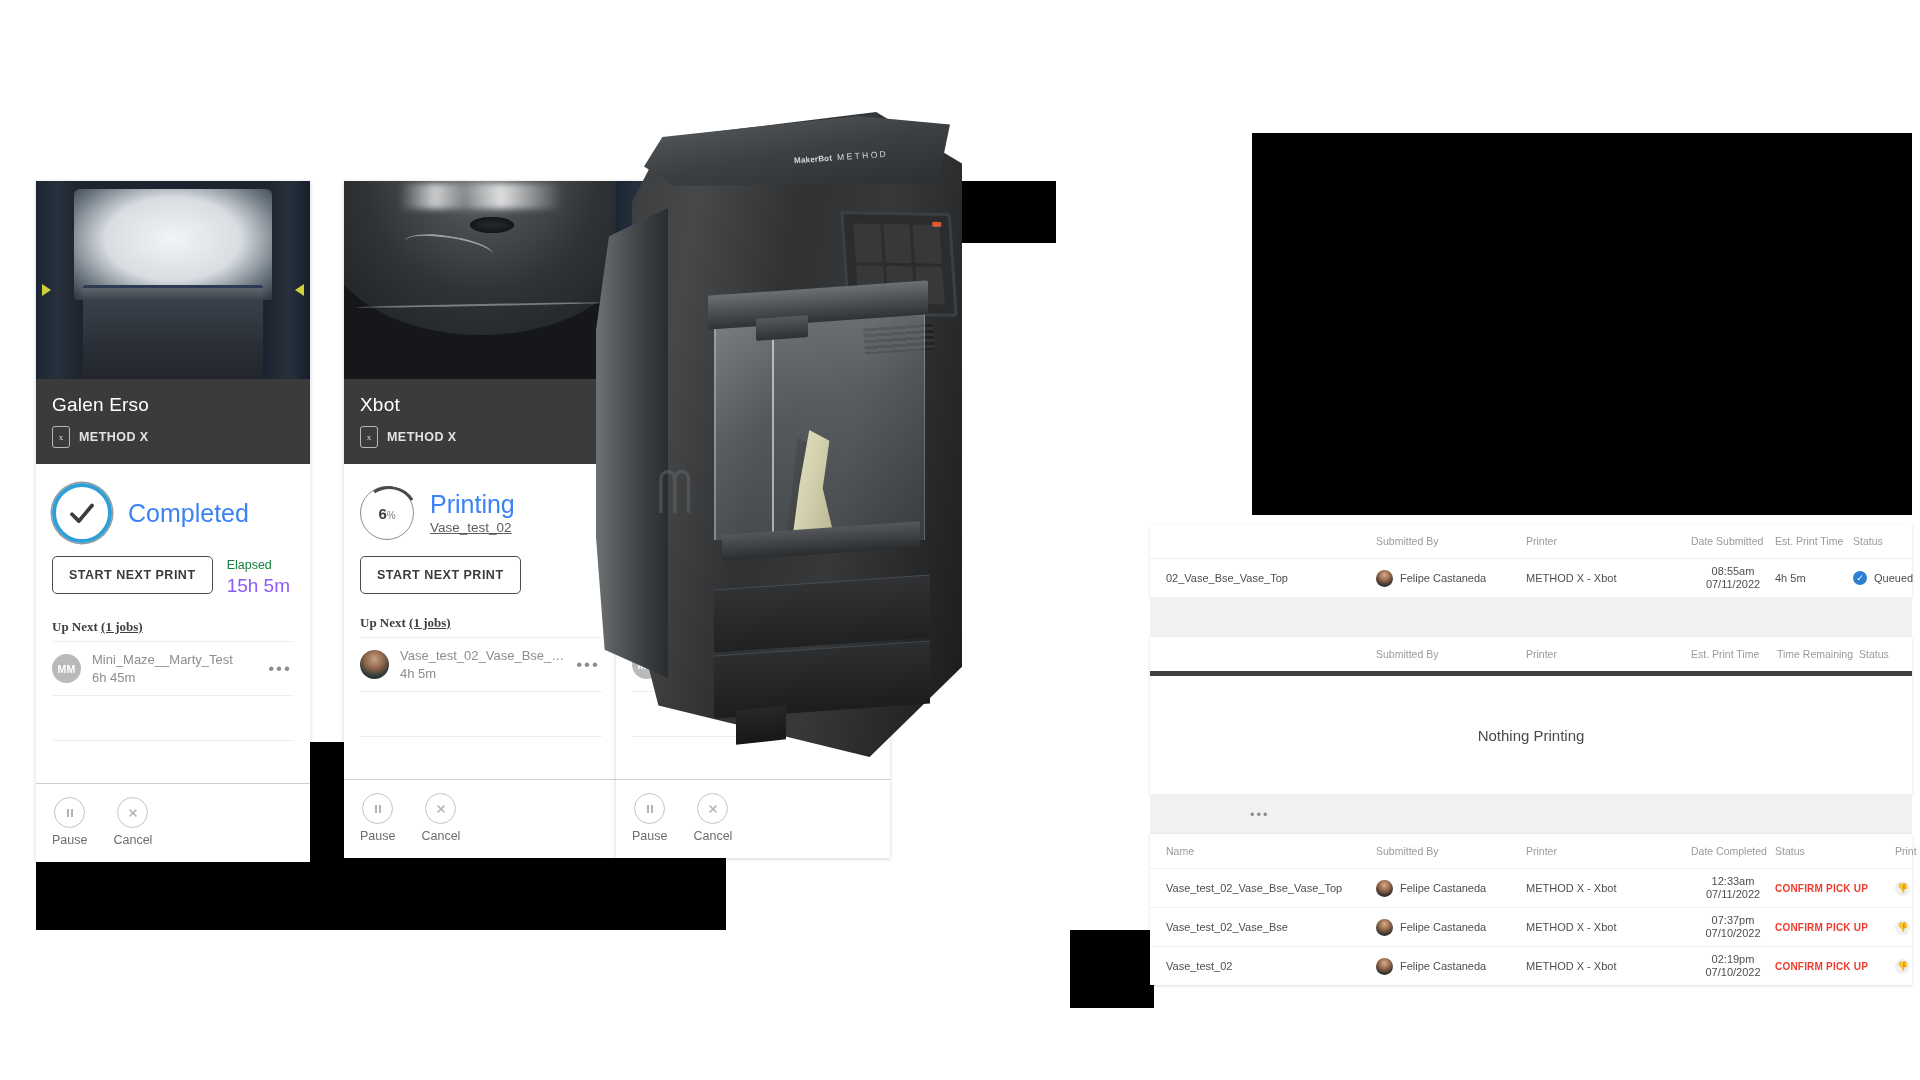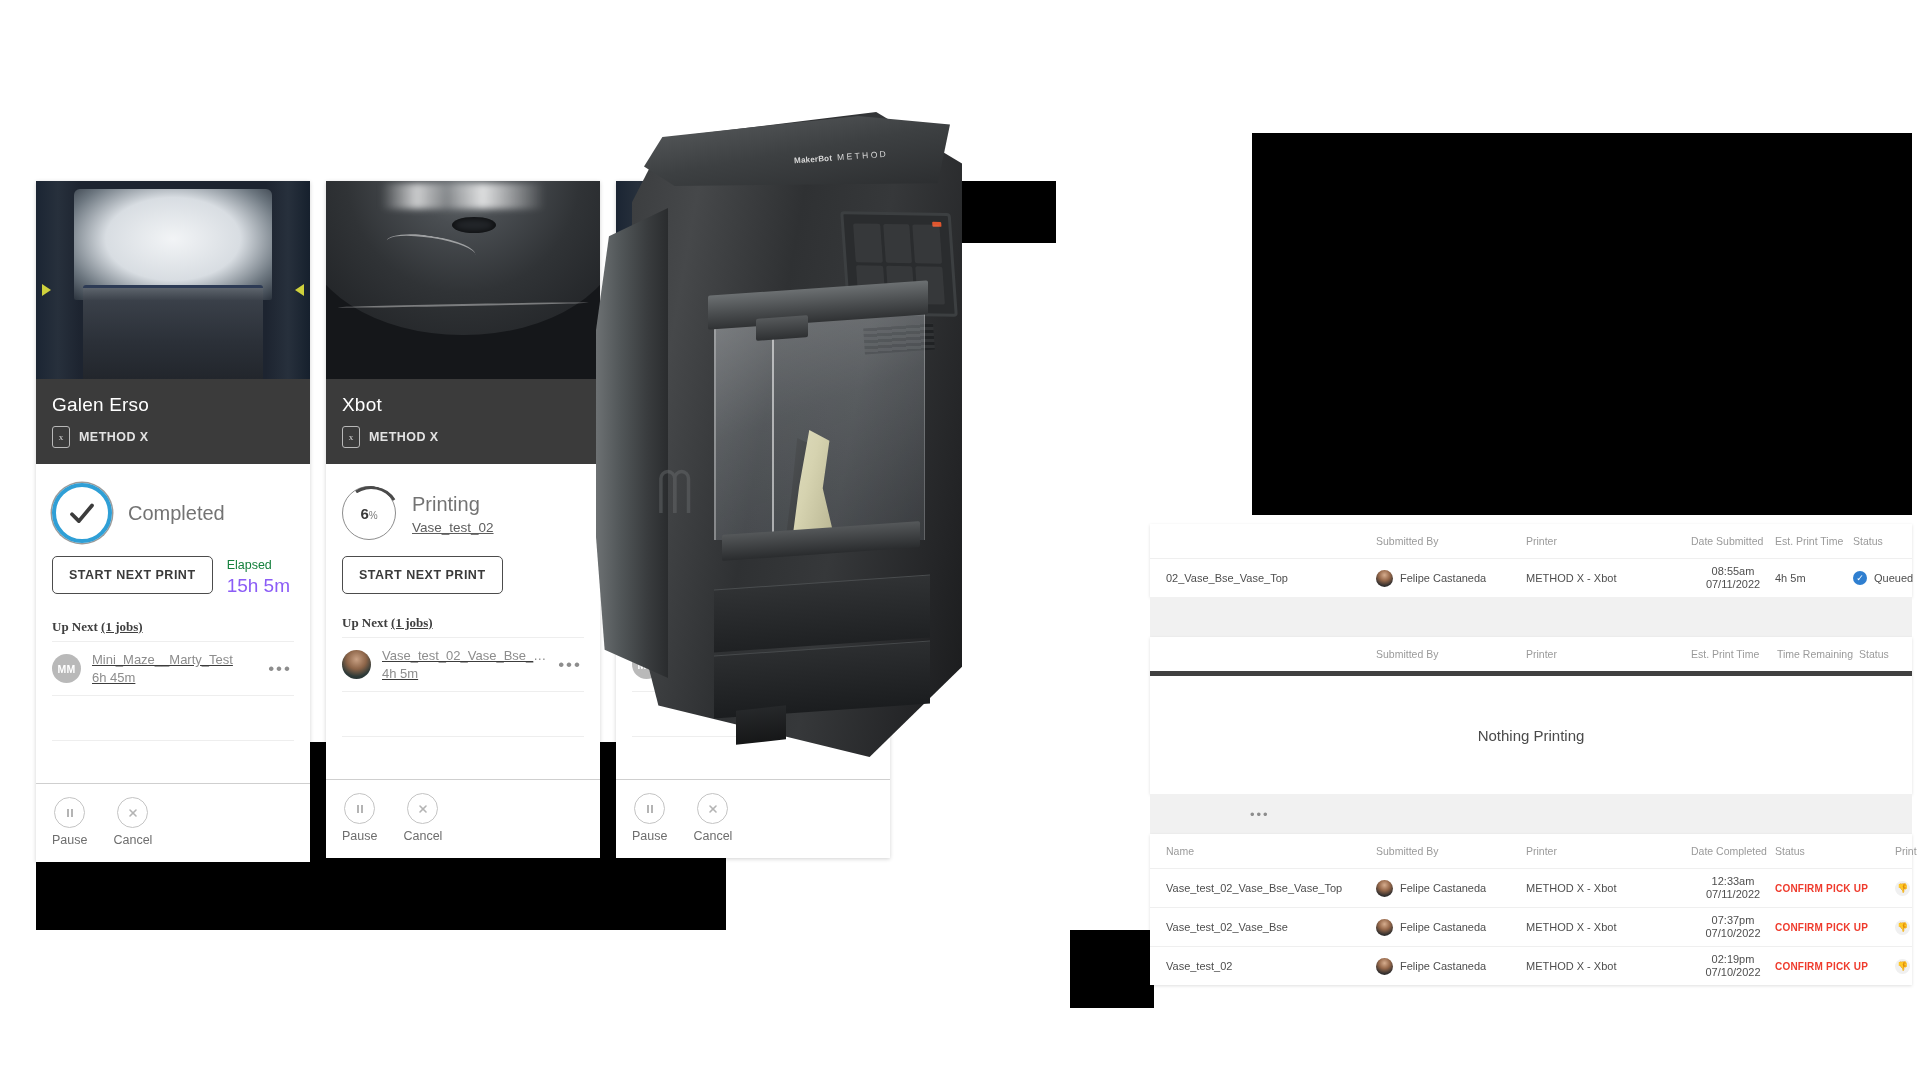--- a/index.html
+++ b/index.html
@@ -11,21 +11,21 @@
   }
   .stage{position:absolute;left:0;top:0;width:1920px;height:1080px;}
 
   
   .blackplate{position:absolute;background:#000;}
 
   
   .card{position:absolute;top:181px;width:274px;background:#fff;
         box-shadow:0 1px 4px rgba(0,0,0,.18);overflow:hidden;}
   .card.c1{left:36px;}
-  .card.c2{left:326px;}
+  .card.c2{left:344px;}
   .card.c3{left:616px;}
 
   .cam{height:198px;width:100%;position:relative;overflow:hidden;background:#1d2430;}
   .cam .glow{position:absolute;left:14%;top:4%;width:72%;height:56%;
     background:radial-gradient(ellipse at 50% 45%, #f2f4f6 0%, #d8dde2 48%, #6d7780 78%, #2b333d 100%);
     border-radius:6px 6px 2px 2px;}
   .cam .frame{position:absolute;inset:0;
     background:linear-gradient(90deg,#1b2533 0%,#27303c 8%, rgba(0,0,0,0) 16%, rgba(0,0,0,0) 84%, #27303c 92%, #16202d 100%);}
   .cam .plate{position:absolute;left:17%;bottom:0;width:66%;height:46%;
     background:linear-gradient(180deg,#5d646c 0%,#3a4049 14%,#2b3038 60%,#22262c 100%);
@@ -60,39 +60,39 @@
   .statusrow{display:flex;align-items:center;gap:16px;height:62px;}
   .ring{width:52px;height:52px;border-radius:50%;flex:0 0 52px;position:relative;}
   .ring.done{border:4px solid #2f9fd6;box-shadow:0 0 0 1.5px #9a9a9a;display:flex;align-items:center;justify-content:center;}
   .ring.done svg{width:30px;height:30px;}
   .ring.prog{border:1.4px solid #8d8d8d;display:flex;align-items:center;justify-content:center;}
   .ring.prog .arc{position:absolute;left:-1.4px;top:-1.4px;width:52px;height:52px;border-radius:50%;
     border:3px solid transparent;border-top-color:#4a4a4a;transform:rotate(12deg);}
   .pct{font-size:15px;font-weight:bold;color:#3a3a3a;}
   .pct .sym{font-size:10px;font-weight:normal;color:#7a7a7a;}
   .stxt{min-width:0;}
-  .stxt .slabel{font-size:20px;color:#737373;line-height:25px;white-space:nowrap;}
+  .stxt .slabel{font-size:25px;color:#3b82f6;line-height:25px;white-space:nowrap;}
   .stxt .sjob{font-size:13.5px;color:#5d5d5d;text-decoration:underline;margin-top:3px;white-space:nowrap;}
 
   .actionrow{display:flex;align-items:flex-start;justify-content:space-between;margin-top:12px;}
   .btn-outline{border:1.4px solid #4c4c4c;border-radius:5px;background:#fff;
     padding:11px 16px;font-size:12.5px;font-weight:bold;letter-spacing:.5px;color:#3a3a3a;
     white-space:nowrap;cursor:pointer;}
   .elapsed{text-align:left;padding-top:2px;padding-right:4px;}
   .elapsed .el-l{font-size:12.5px;color:#15803d;}
   .elapsed .el-v{font-size:19px;color:#8b5cf6;line-height:24px;margin-top:2px;white-space:nowrap;}
 
   .upnext{font-size:13px;color:#3f3f3f;font-weight:bold;margin-top:21px;font-family:Liberation Serif, serif;}
   .upnext .cnt{text-decoration:underline;font-weight:bold;}
   .joblist{margin-top:6px;}
   .jobrow{display:flex;align-items:center;gap:11px;padding:10px 0 10px 0;border-top:1px solid #eee;}
   .avatar{width:29px;height:29px;border-radius:50%;flex:0 0 29px;background:#b9b9b9;color:#fff;
     font-size:10.5px;font-weight:bold;display:flex;align-items:center;justify-content:center;letter-spacing:.3px;}
   .avatar.photo{background:radial-gradient(circle at 50% 32%, #c9a184 0%, #8c6448 40%, #2e3a38 70%, #1d2a2c 100%);}
-  .jobmeta{flex:1;min-width:0;text-decoration:underline;}
+  .jobmeta{flex:1;min-width:0;}
   .jobmeta .jn{font-size:13px;color:#8d8d8d;white-space:nowrap;overflow:hidden;text-overflow:ellipsis;}
   .jobmeta .jt{font-size:13px;color:#8d8d8d;margin-top:3px;}
   .kebab{color:#8d8d8d;font-size:17px;letter-spacing:2px;line-height:10px;flex:0 0 auto;padding-right:2px;cursor:pointer;}
   .filler{height:44px;border-top:1px solid #eee;}
   .filler2{height:42px;border-top:1px solid #eee;}
   .cardfoot{border-top:1px solid #cfcfcf;display:flex;gap:26px;padding:13px 16px 15px 16px;}
   .cbtn{text-align:center;cursor:pointer;}
   .cbtn .cb-ic{width:29px;height:29px;border-radius:50%;border:1.4px solid #c4c4c4;margin:0 auto;
     display:flex;align-items:center;justify-content:center;color:#b4b4b4;}
   .cbtn .cb-lb{font-size:12.5px;color:#6e6e6e;margin-top:5px;}

